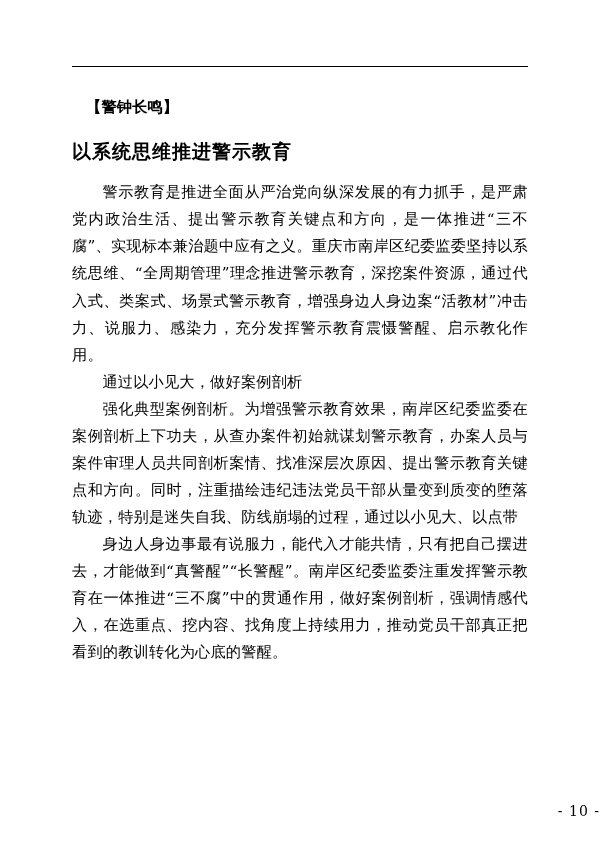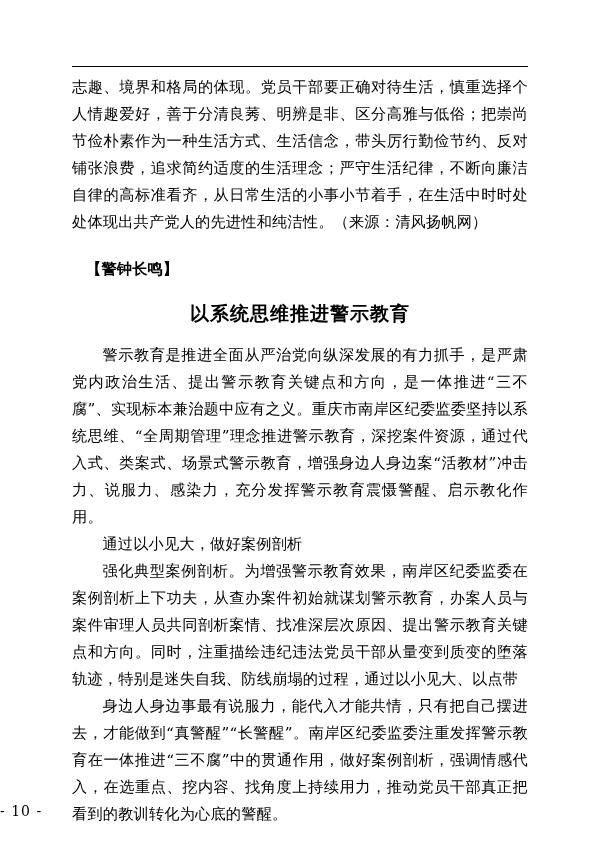--- a/index.html
+++ b/index.html
@@ -53,44 +53,42 @@
     font-weight: bold;
     text-indent: 0;
     margin-left: 14px;
   }
   .doc-title {
     margin-top: 14px;
     margin-bottom: 12px;
     font-size: 19px;
     line-height: 1.7;
     font-weight: bold;
-    text-align: center;
     letter-spacing: 1px;
   }
   .footer {
     position: absolute;
     left: 0;
     right: 0;
     bottom: 30px;
-    text-align: left;
+    text-align: right;
     font-size: 14px;
     font-family: "DejaVu Serif", "Liberation Serif", serif;
     letter-spacing: 1px;
   }
 </style>
 </head>
 <body>
 
 <div class="page">
 
   <div class="rule-top"></div>
 
   <div class="content">
 
-    <p class="para-flush">志趣、境界和格局的体现。党员干部要正确对待生活，慎重选择个人情趣爱好，善于分清良莠、明辨是非、区分高雅与低俗；把崇尚节俭朴素作为一种生活方式、生活信念，带头厉行勤俭节约、反对铺张浪费，追求简约适度的生活理念；严守生活纪律，不断向廉洁自律的高标准看齐，从日常生活的小事小节着手，在生活中时时处处体现出共产党人的先进性和纯洁性。（来源：清风扬帆网）</p>
 
     <p class="section-label">【警钟长鸣】</p>
 
     <p class="doc-title">以系统思维推进警示教育</p>
 
     <p class="para-indent">警示教育是推进全面从严治党向纵深发展的有力抓手，是严肃党内政治生活、提出警示教育关键点和方向，是一体推进“三不腐”、实现标本兼治题中应有之义。重庆市南岸区纪委监委坚持以系统思维、“全周期管理”理念推进警示教育，深挖案件资源，通过代入式、类案式、场景式警示教育，增强身边人身边案“活教材”冲击力、说服力、感染力，充分发挥警示教育震慑警醒、启示教化作用。</p>
     <p class="para-indent">通过以小见大，做好案例剖析</p>
     <p class="para-indent">强化典型案例剖析。为增强警示教育效果，南岸区纪委监委在案例剖析上下功夫，从查办案件初始就谋划警示教育，办案人员与案件审理人员共同剖析案情、找准深层次原因、提出警示教育关键点和方向。同时，注重描绘违纪违法党员干部从量变到质变的堕落轨迹，特别是迷失自我、防线崩塌的过程，通过以小见大、以点带</p>
     <p class="para-indent">身边人身边事最有说服力，能代入才能共情，只有把自己摆进去，才能做到“真警醒”“长警醒”。南岸区纪委监委注重发挥警示教育在一体推进“三不腐”中的贯通作用，做好案例剖析，强调情感代入，在选重点、挖内容、找角度上持续用力，推动党员干部真正把看到的教训转化为心底的警醒。</p>
 

